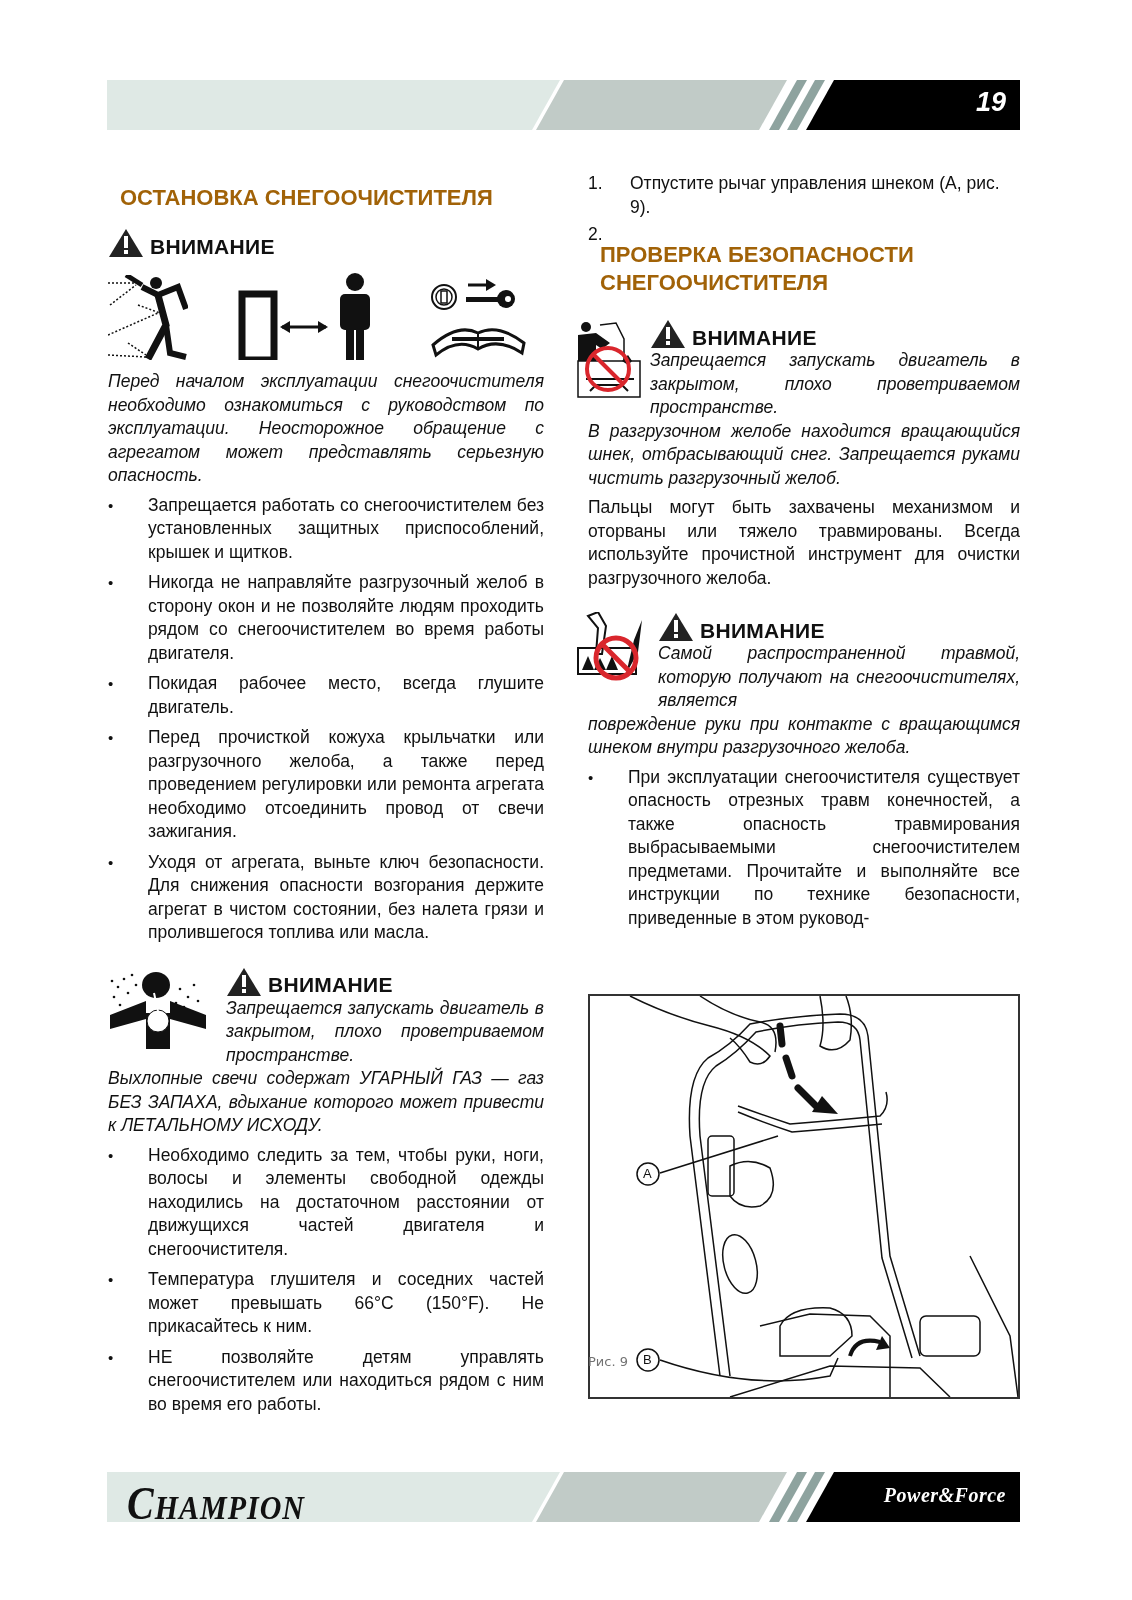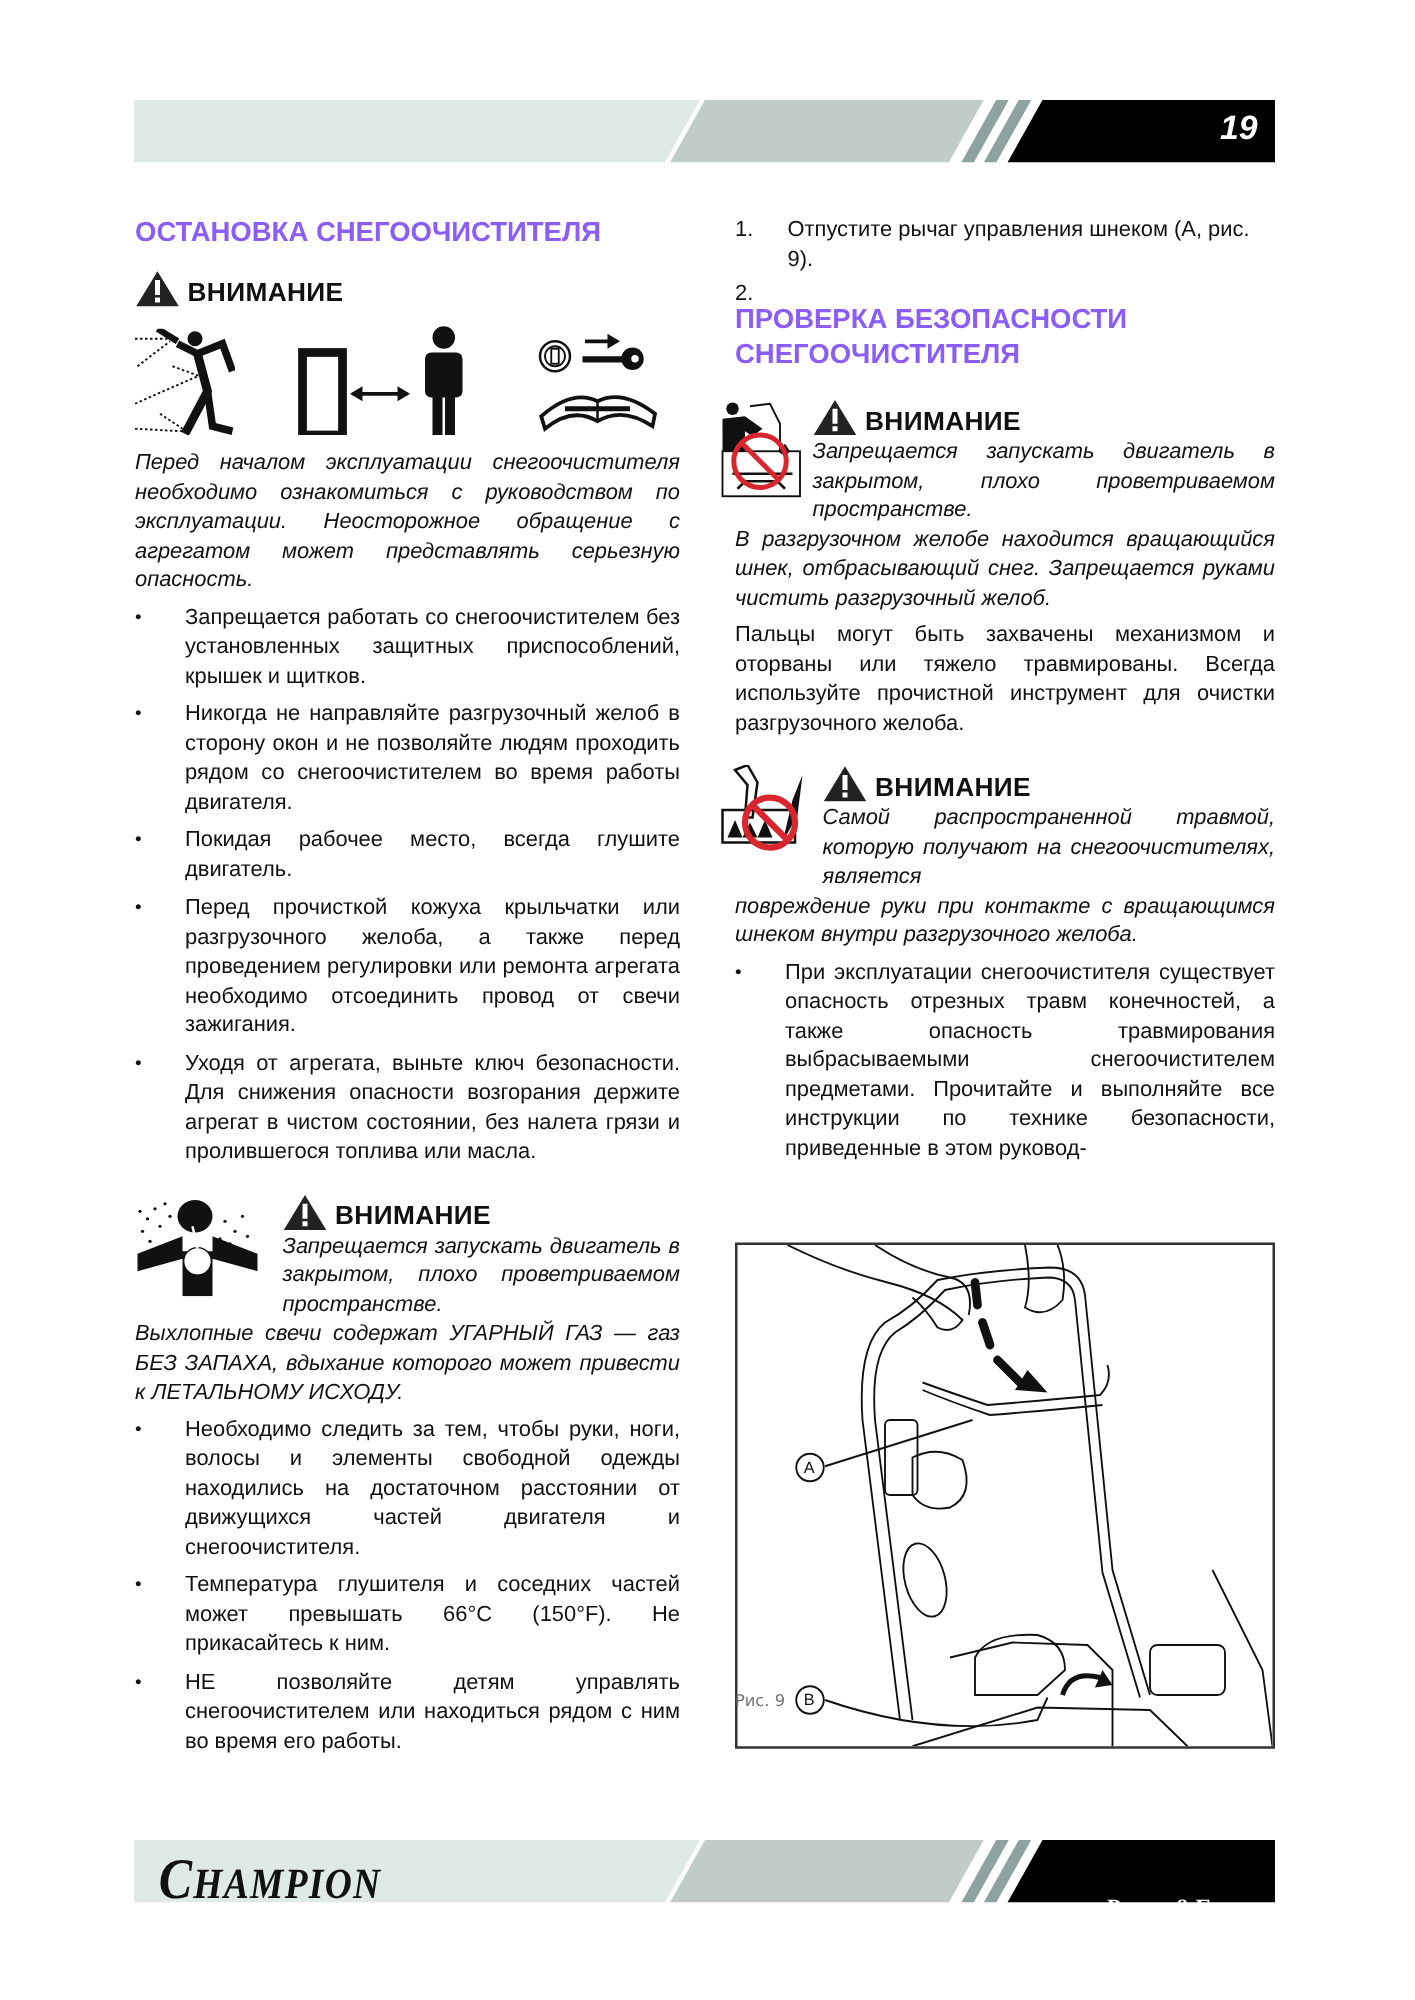--- a/index.html
+++ b/index.html
@@ -10,28 +10,28 @@
   .banner { position: absolute; left: 107px; width: 913px; height: 40px; }
   .banner-top { top: 80px; }
   .banner-bottom { top: 1472px; text-align: center; }
   .banner svg { position: absolute; left: 0; top: 0; }
   .page-number { position: absolute; right: 14px; top: 7px; font-size: 27px; font-weight: bold;
                  font-style: italic; color: #fff; font-family: "Liberation Sans", sans-serif; }
   .brand-logo { position: absolute; left: 20px; top: 4px; font-family: "Liberation Serif", serif;
                 font-weight: bold; font-style: italic; font-size: 30px; color: #111; letter-spacing: 1px; transform: scaleY(1.15); transform-origin: left top; }
   .brand-logo .big { font-size: 40px; }
   .brand-slogan { position: absolute; right: 14px; top: 12px; font-family: "Liberation Serif", serif;
-                  font-weight: bold; font-style: italic; font-size: 20px; color: #fff; letter-spacing: 0.5px; margin-top: 32px; }
+                  font-weight: bold; font-style: italic; font-size: 20px; color: #fff; letter-spacing: 0.5px; }
 
   
   .col { position: absolute; font-size: 17.5px; line-height: 23.5px; }
   .col-left { left: 108px; top: 172px; width: 436px; }
   .col-right { left: 588px; top: 172px; width: 432px; }
 
-  h2.section-title { margin: 0; font-size: 22px; line-height: 28px; font-weight: bold; color: #8b5cf6; }
+  h2.section-title { margin: 12px; font-size: 22px; line-height: 28px; font-weight: bold; color: #a16207; }
   .warn-head { display: flex; align-items: flex-end; font-weight: 900; font-size: 21px; letter-spacing: 0.3px; }
   .warn-head svg { margin-right: 6px; }
   .italic { font-style: italic; text-align: justify; text-align-last: left; }
   .just { text-align: justify; text-align-last: left; }
 
   ul.bullets { list-style: none; margin: 0; padding: 0; }
   ul.bullets li { position: relative; padding-left: 40px; margin-bottom: 7px; text-align: justify; text-align-last: left; }
   ul.bullets li::before { content: "•"; position: absolute; left: 0; top: 0; font-size: 15px; }
 
   ol.steps { list-style: none; margin: 0; padding: 0; }

